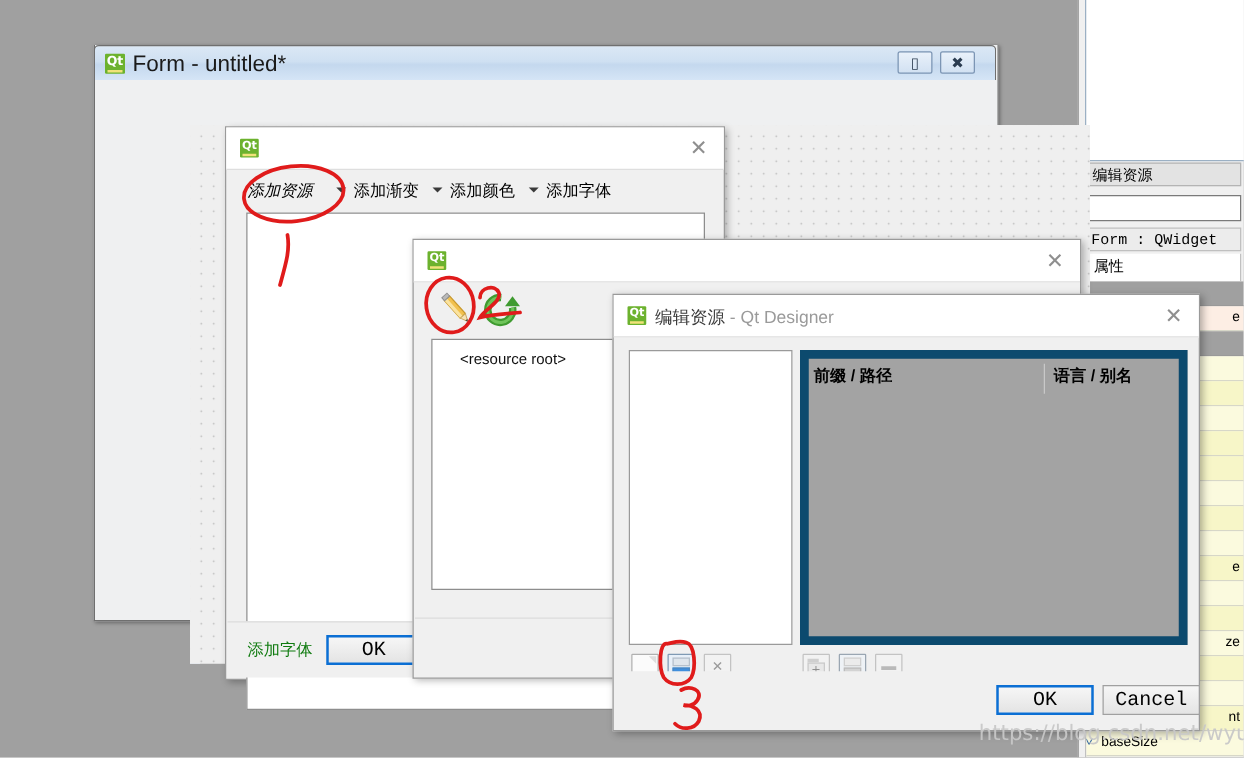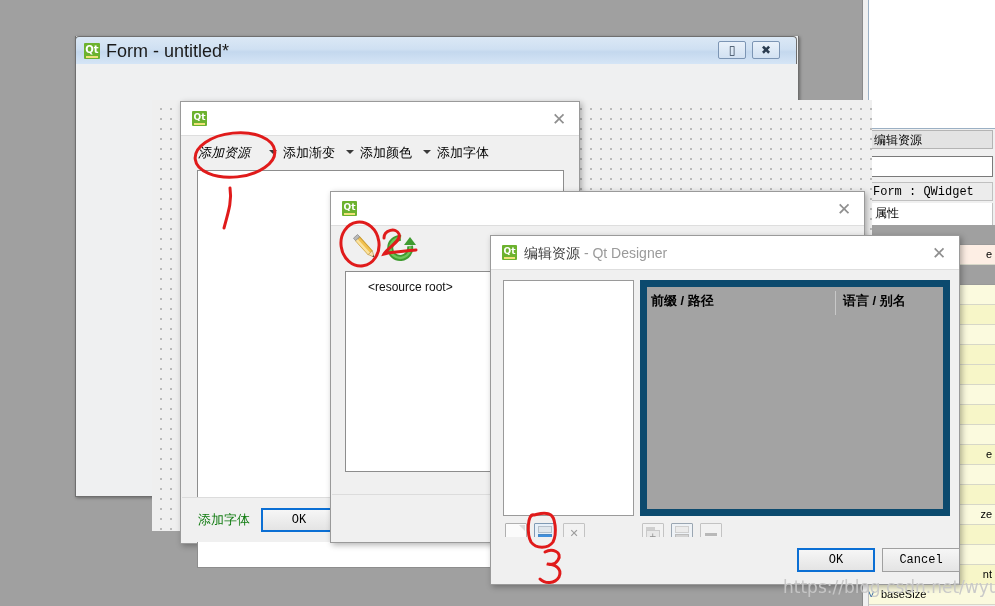--- a/index.html
+++ b/index.html
@@ -161,21 +161,21 @@
     border-top:1px solid #dcdcdc;
   }
   #ss-valid{
     position:absolute;left:16px;top:13px;font-size:13px;color:#107b10;white-space:nowrap;
   }
   .qbtn{
     position:absolute;height:24px;
     background:linear-gradient(to bottom,#f6f6f6,#e4e4e4);
     border:1px solid #a0a0a0;box-sizing:border-box;
     font-family:"Liberation Mono","DejaVu Sans Mono",monospace;
-    font-size:12px;color:#000;text-align:center;line-height:22px;
+    font-size:16px;color:#000;text-align:center;line-height:22px;
     white-space:nowrap;
   }
   .qbtn.focus{border:2px solid #0b6fd4;line-height:20px;}
 
   
   #dlg-selectres{left:330px;top:191px;width:535px;height:352px;}
   #sr-toolbar{position:absolute;left:1px;top:35px;right:1px;height:42px;background:#f0f0f0;}
   .pencil-ico{
     position:absolute;left:16px;top:4px;width:34px;height:34px;
   }

